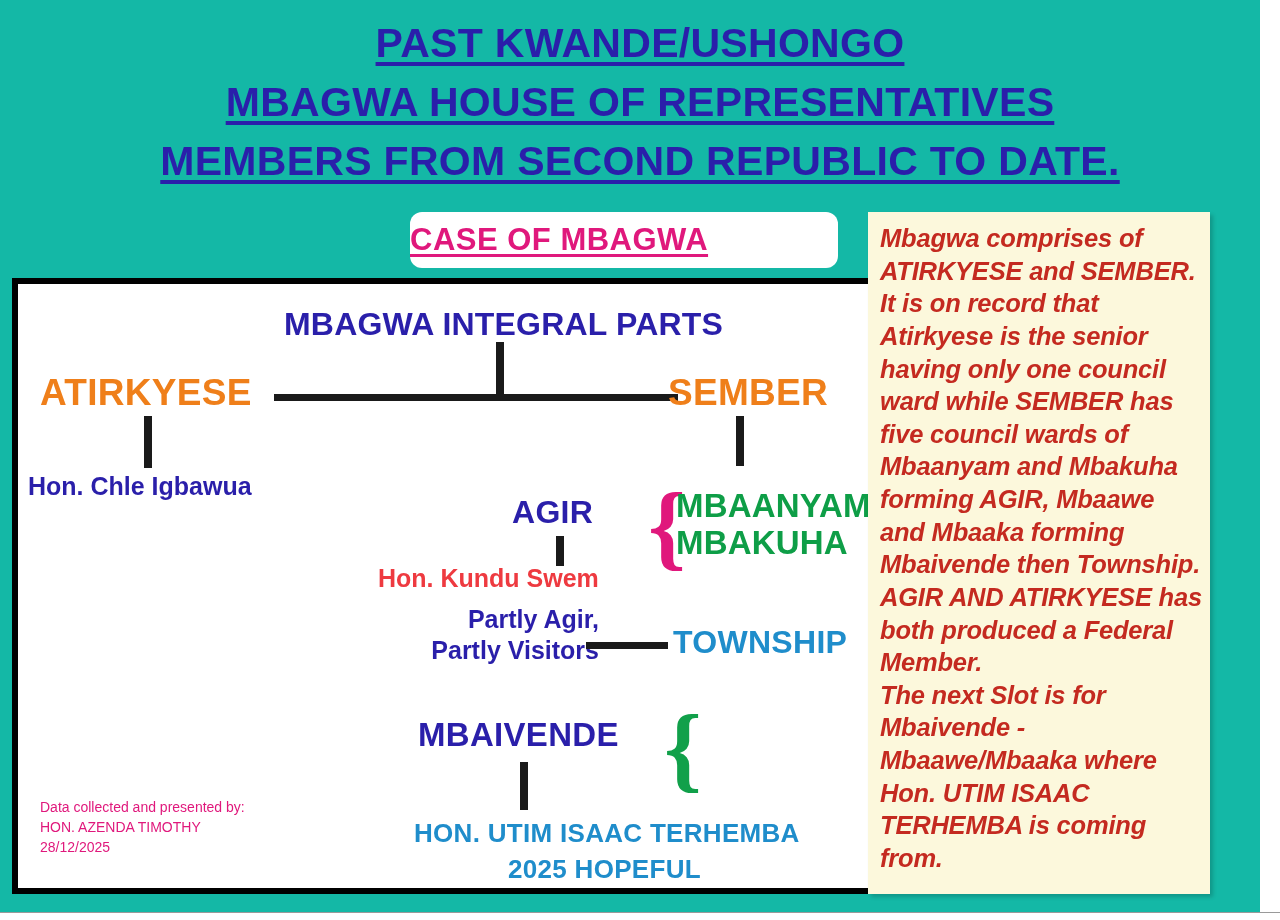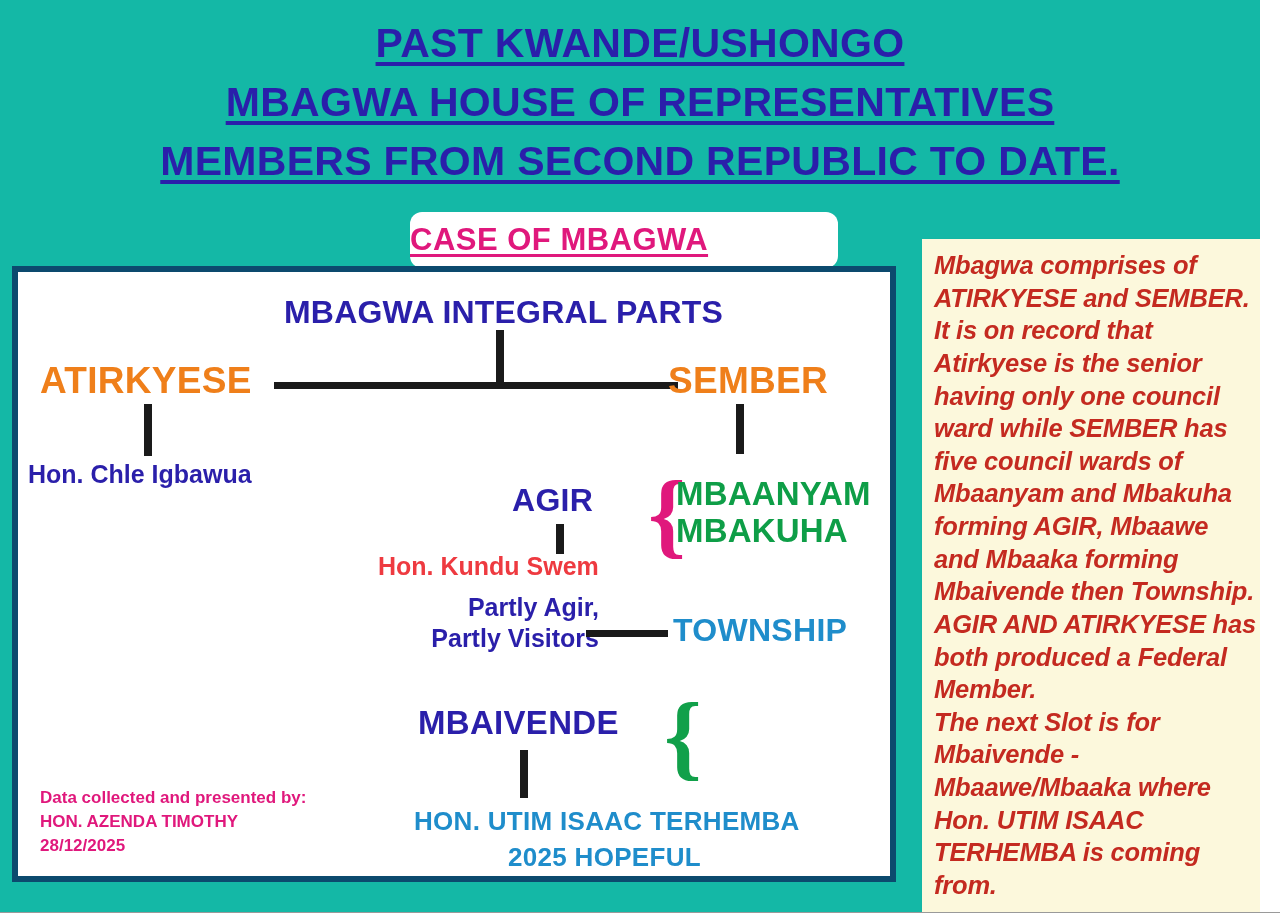--- a/index.html
+++ b/index.html
@@ -78,25 +78,25 @@
     letter-spacing: 0.5px;
     text-decoration: underline;
     text-underline-offset: 4px;
     text-decoration-thickness: 3px;
   }
 
   
   #diagram-card {
     position: absolute;
     left: 12px;
-    top: 266px;
+    top: 278px;
     width: 884px;
     height: 616px;
     background: #ffffff;
-    border: 6px solid #0c4a6e;
+    border: 6px solid #000000;
     box-sizing: border-box;
   }
 
   .node {
     position: absolute;
     font-weight: bold;
     white-space: nowrap;
     line-height: 1;
   }
 
@@ -216,37 +216,36 @@
   #rule-sember-v { left: 718px; top: 132px; width: 8px; height: 50px; }
   #rule-agir-v { left: 538px; top: 252px; width: 8px; height: 30px; }
   #rule-township-h { left: 568px; top: 358px; width: 82px; height: 7px; }
   #rule-mbaivende-v { left: 502px; top: 478px; width: 8px; height: 48px; }
 
   
   #credits {
     position: absolute;
     left: 22px; top: 514px;
     color: #e0187c;
-    font-weight: bold;
-    font-size: 17px;
+    font-weight: normal;
+    font-size: 14px;
     line-height: 1.42;
   }
 
   
   #note-panel {
     position: absolute;
-    left: 922px;
+    left: 868px;
     top: 212px;
     width: 342px;
     height: 682px;
     background: #fcf8dc;
     box-shadow: 3px 3px 4px rgba(0,0,0,0.18);
     box-sizing: border-box;
     padding: 10px 8px 6px 12px;
-    margin-top: 27px;
   }
   #note-text {
     color: #c42a20;
     font-weight: bold;
     font-style: italic;
     font-size: 25.5px;
     line-height: 1.28;
     letter-spacing: -0.2px;
     white-space: pre-line;
   }

